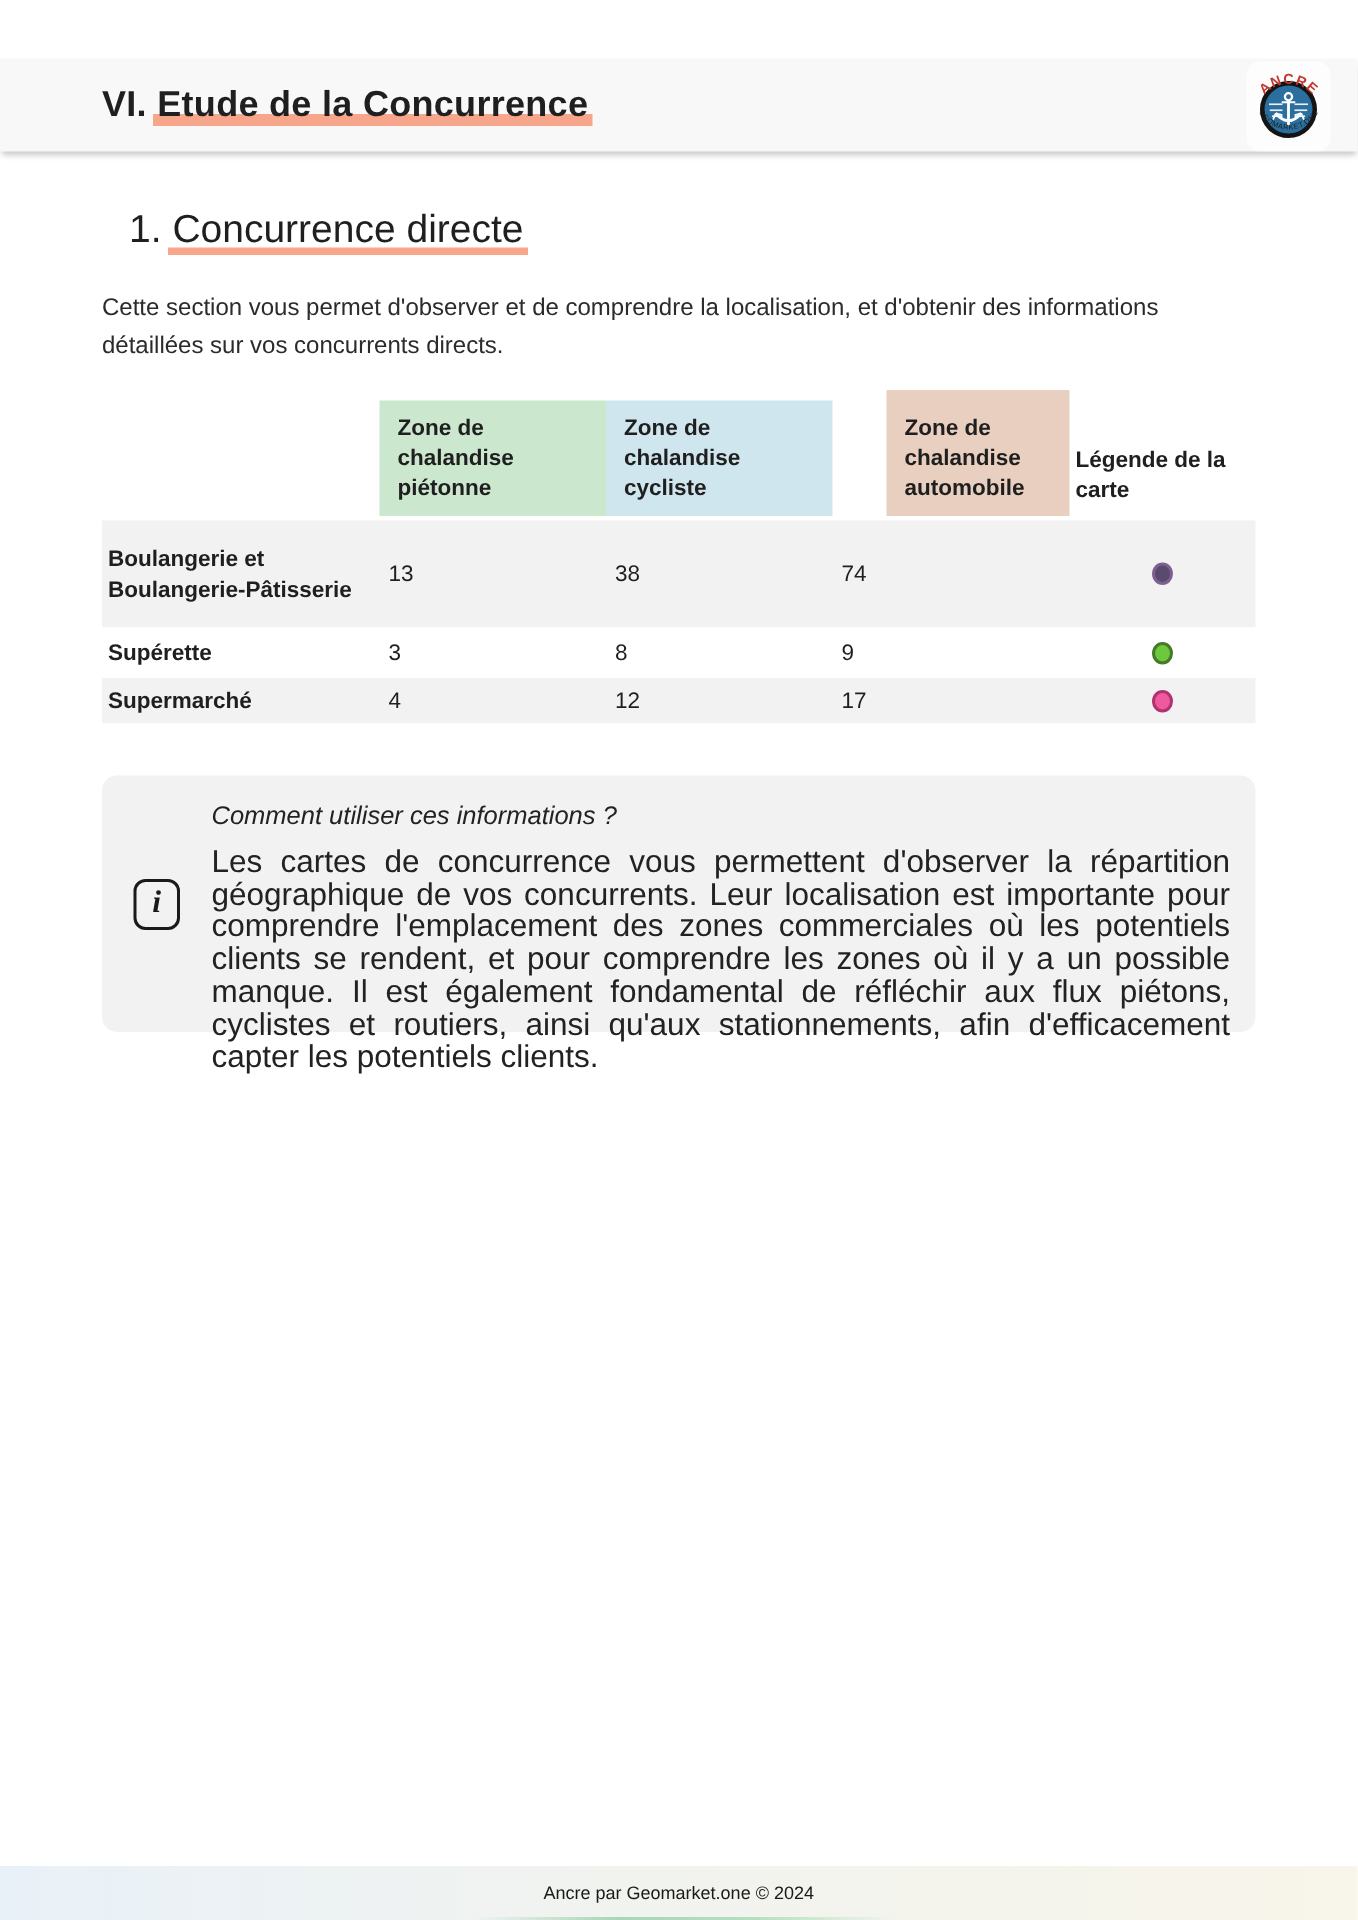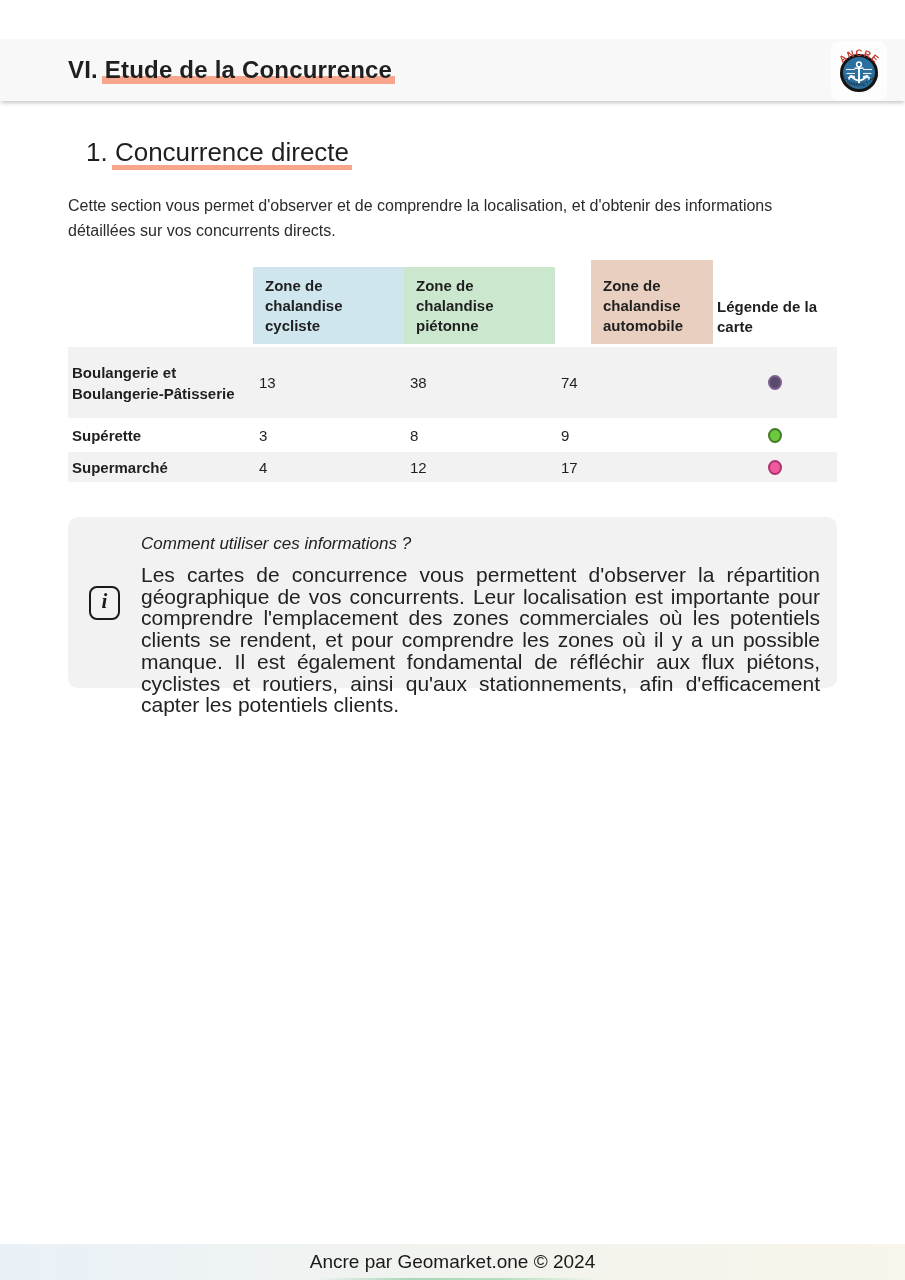--- a/index.html
+++ b/index.html
@@ -70,21 +70,21 @@
   }
   .info-text { padding:17px 17px 0 0; }
   .info-title { margin:0 0 10px; font-style:italic; font-size:17px; font-weight:400; color:#222; }
   .info-body { margin:0; font-size:21px; line-height:21.7px; text-align:justify; color:#222; }
 
   
   .page-footer {
     position:absolute; left:0; right:0; bottom:0; height:36px;
     background:linear-gradient(90deg,#e9f1f8 0%,#f1f3ef 45%,#f8f5ea 100%);
     display:flex; align-items:center; justify-content:center;
-    font-size:19px; color:#1a1a1a;
+    font-size:12px; color:#1a1a1a;
   }
   .page-footer::after {
     content:""; position:absolute; bottom:0; left:35%; width:31%; height:2px;
     background:linear-gradient(90deg,transparent,rgba(110,190,140,0.55),rgba(140,210,160,0.6),transparent);
   }
 </style>
 </head>
 <body>
 
 <div class="page-header">
@@ -129,22 +129,22 @@
   <span>1.</span>
   <span class="hl hl-sub">Concurrence directe</span>
 </div>
 
 <p class="intro">Cette section vous permet d'observer et de comprendre la localisation, et d'obtenir des informations détaillées sur vos concurrents directs.</p>
 
 <div class="ctable">
 
   <div class="t-row t-head">
     <div class="head-cell"></div>
+    <div class="head-cell" style="background-color: rgb(203, 232, 207);">Zone de chalandise piétonne</div>
     <div class="head-cell" style="background-color: rgb(207, 230, 238);">Zone de chalandise cycliste</div>
-    <div class="head-cell" style="background-color: rgb(203, 232, 207);">Zone de chalandise piétonne</div>
     <div class="head-cell head-automobile" style="background-color: rgb(233, 207, 192); margin-left: 36px;">Zone de chalandise automobile</div>
     <div class="head-cell legend-head">Légende de la carte</div>
   </div>
 
   <div class="t-row t-body row-shaded row-tall">
     <div class="label-cell">Boulangerie et Boulangerie-Pâtisserie</div>
     <div class="val-cell">13</div>
     <div class="val-cell">38</div>
     <div class="val-cell">74</div>
     <div class="legend-cell">

